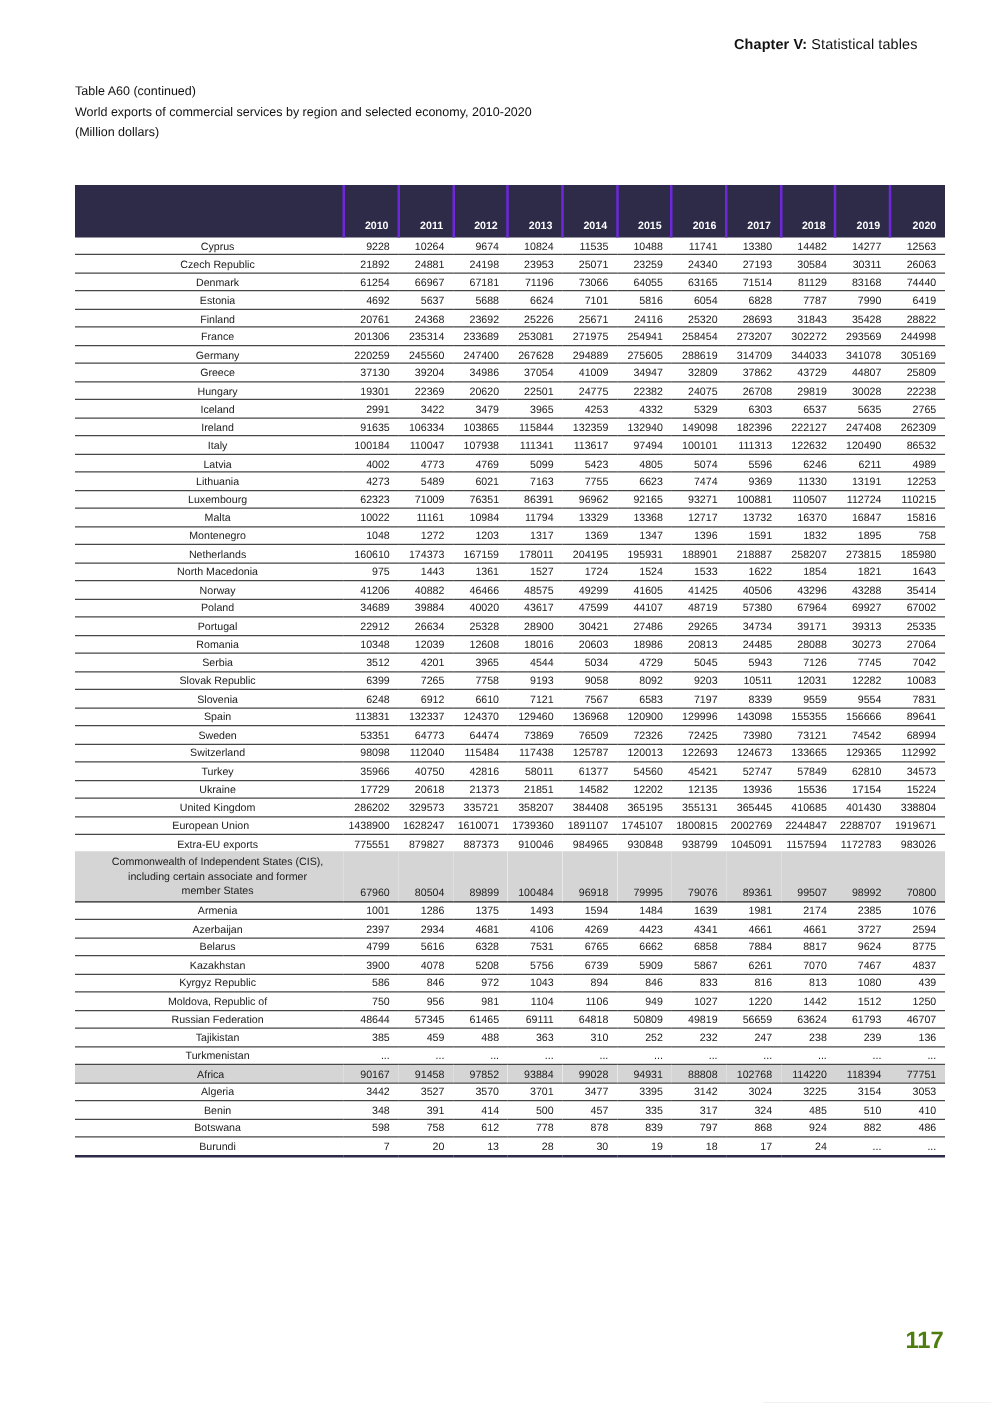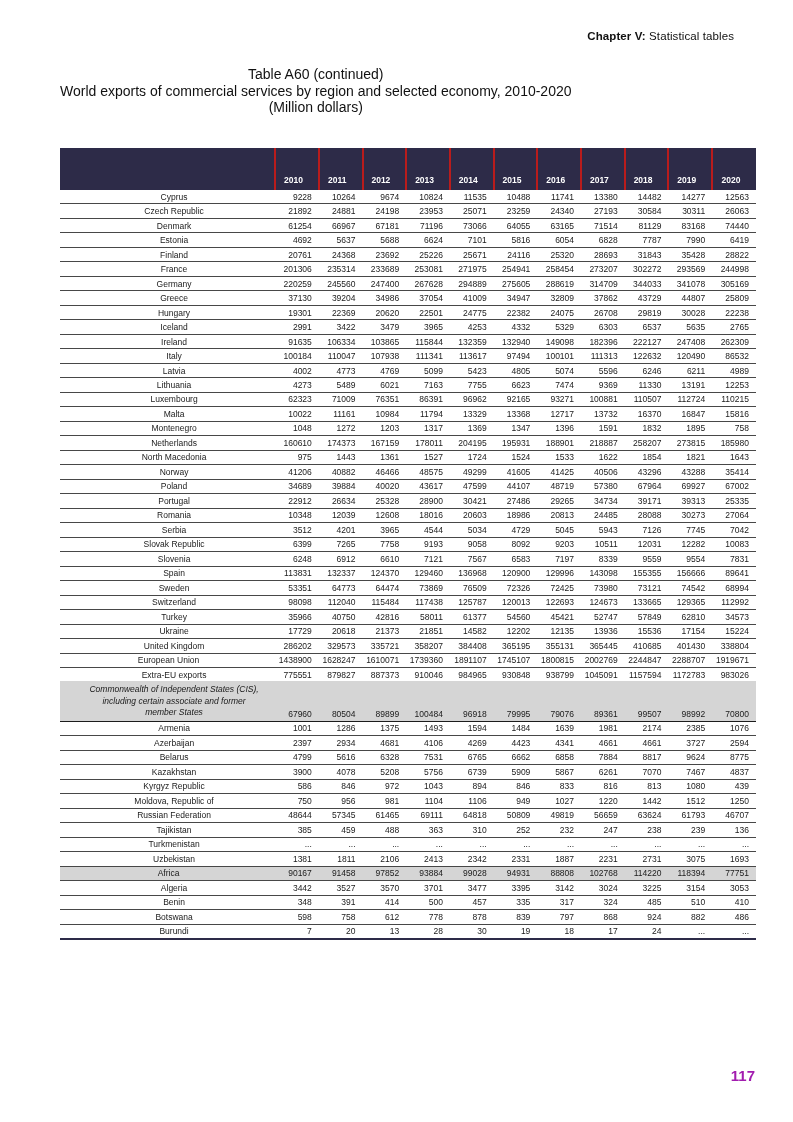--- a/index.html
+++ b/index.html
@@ -20,24 +20,23 @@
     font-size: 11.5px;
     letter-spacing: 0.1px;
     color: #111;
     white-space: nowrap;
   }
   .chapter-heading .bold { font-weight: bold; text-align: right; }
   .title-block {
     position: absolute;
     left: 60px;
     top: 66px;
-    font-size: 14px;
+    font-size: 10px;
     line-height: 16.5px;
     color: #111;
-    text-align: center;
   }
   .table-wrap {
     position: absolute;
     left: 60px;
     top: 148px;
     width: 696px;
   }
   table.data-table {
     width: 100%;
     border-collapse: collapse;
@@ -46,50 +45,51 @@
   thead th {
     background: #2d2b48;
     height: 37px;
     vertical-align: bottom;
     padding: 0;
   }
   thead th.year-head {
     color: #ffffff;
     font-size: 8.5px;
     font-weight: bold;
+    text-align: right;
     padding: 0 7px 5px 0;
-    border-left: 2px solid #b91c1c;
+    border-left: 2px solid #6d28d9;
   }
   thead th.corner-head { border-left: none; }
   tbody td {
     font-size: 8.5px;
     line-height: 10px;
     padding: 1.7px 0 1.8px 0;
     border-bottom: 1px solid #474747;
     background: #ffffff;
     white-space: nowrap;
     overflow: hidden;
   }
   tbody td.label-cell { text-align: center; padding-left: 13px; }
   tbody tr.flush td.label-cell { padding-left: 2px; }
   tbody td.num-cell { text-align: right; padding-right: 7px; }
   tbody tr.shaded td { background: #d5d5d5; }
   tbody tr.thick-top td { border-top: 1.6px solid #232323; }
   tbody tr.no-line td { border-bottom: none; }
   tbody tr.cis-row td { vertical-align: bottom; border-bottom: 1.6px solid #1c1c1c; }
   tbody tr.cis-row td.label-cell { padding-top: 3px; }
-  tbody tr.cis-row td.label-cell div { line-height: 11.5px; font-style: italic; }
+  tbody tr.cis-row td.label-cell div { line-height: 11.5px; }
   tbody tr.last-row td { border-bottom: 2.6px solid #2d2b48; }
   .page-number {
     position: absolute;
     right: 38px;
     bottom: 38px;
-    font-size: 15px;
+    font-size: 19px;
     font-weight: bold;
-    color: #a21caf;
+    color: #4d7c0f;
   }
 </style>
 </head>
 <body>
 
 <div class="sheet">
 
   <div class="chapter-heading">
     <span class="bold">Chapter V:</span><span> Statistical tables</span>
   </div>
@@ -736,34 +736,20 @@
             <td class="num-cell">...</td>
             <td class="num-cell">...</td>
             <td class="num-cell">...</td>
             <td class="num-cell">...</td>
             <td class="num-cell">...</td>
             <td class="num-cell">...</td>
             <td class="num-cell">...</td>
             <td class="num-cell">...</td>
             <td class="num-cell">...</td>
           </tr>
-          <tr>
-            <td class="label-cell">Uzbekistan</td>
-            <td class="num-cell">1381</td>
-            <td class="num-cell">1811</td>
-            <td class="num-cell">2106</td>
-            <td class="num-cell">2413</td>
-            <td class="num-cell">2342</td>
-            <td class="num-cell">2331</td>
-            <td class="num-cell">1887</td>
-            <td class="num-cell">2231</td>
-            <td class="num-cell">2731</td>
-            <td class="num-cell">3075</td>
-            <td class="num-cell">1693</td>
-          </tr>
           <tr class="flush shaded">
             <td class="label-cell">Africa</td>
             <td class="num-cell">90167</td>
             <td class="num-cell">91458</td>
             <td class="num-cell">97852</td>
             <td class="num-cell">93884</td>
             <td class="num-cell">99028</td>
             <td class="num-cell">94931</td>
             <td class="num-cell">88808</td>
             <td class="num-cell">102768</td>

